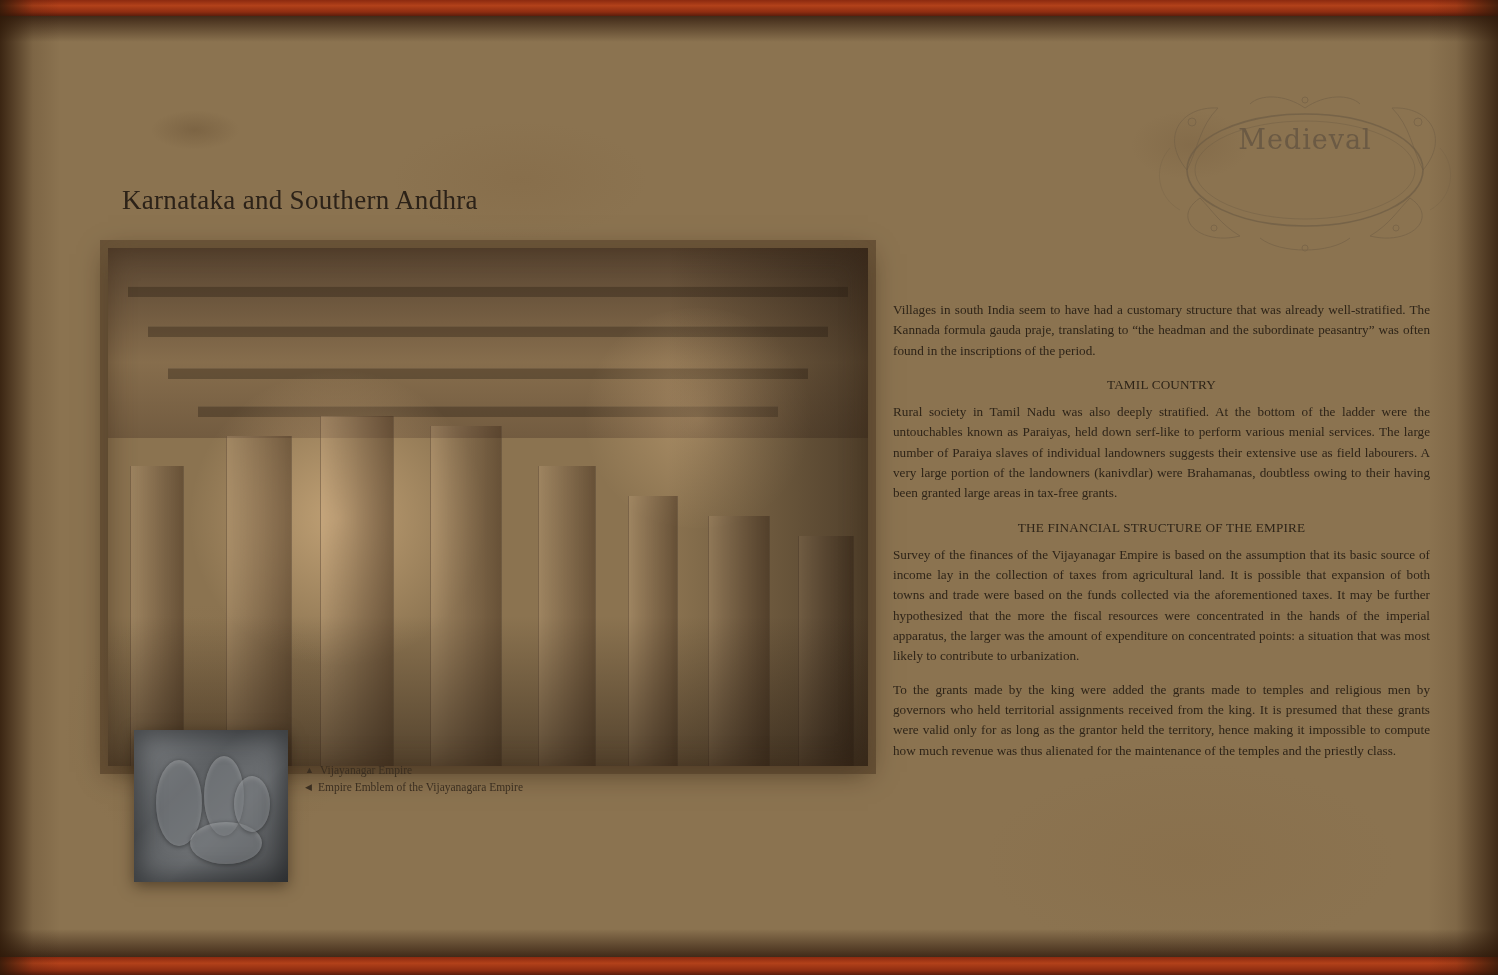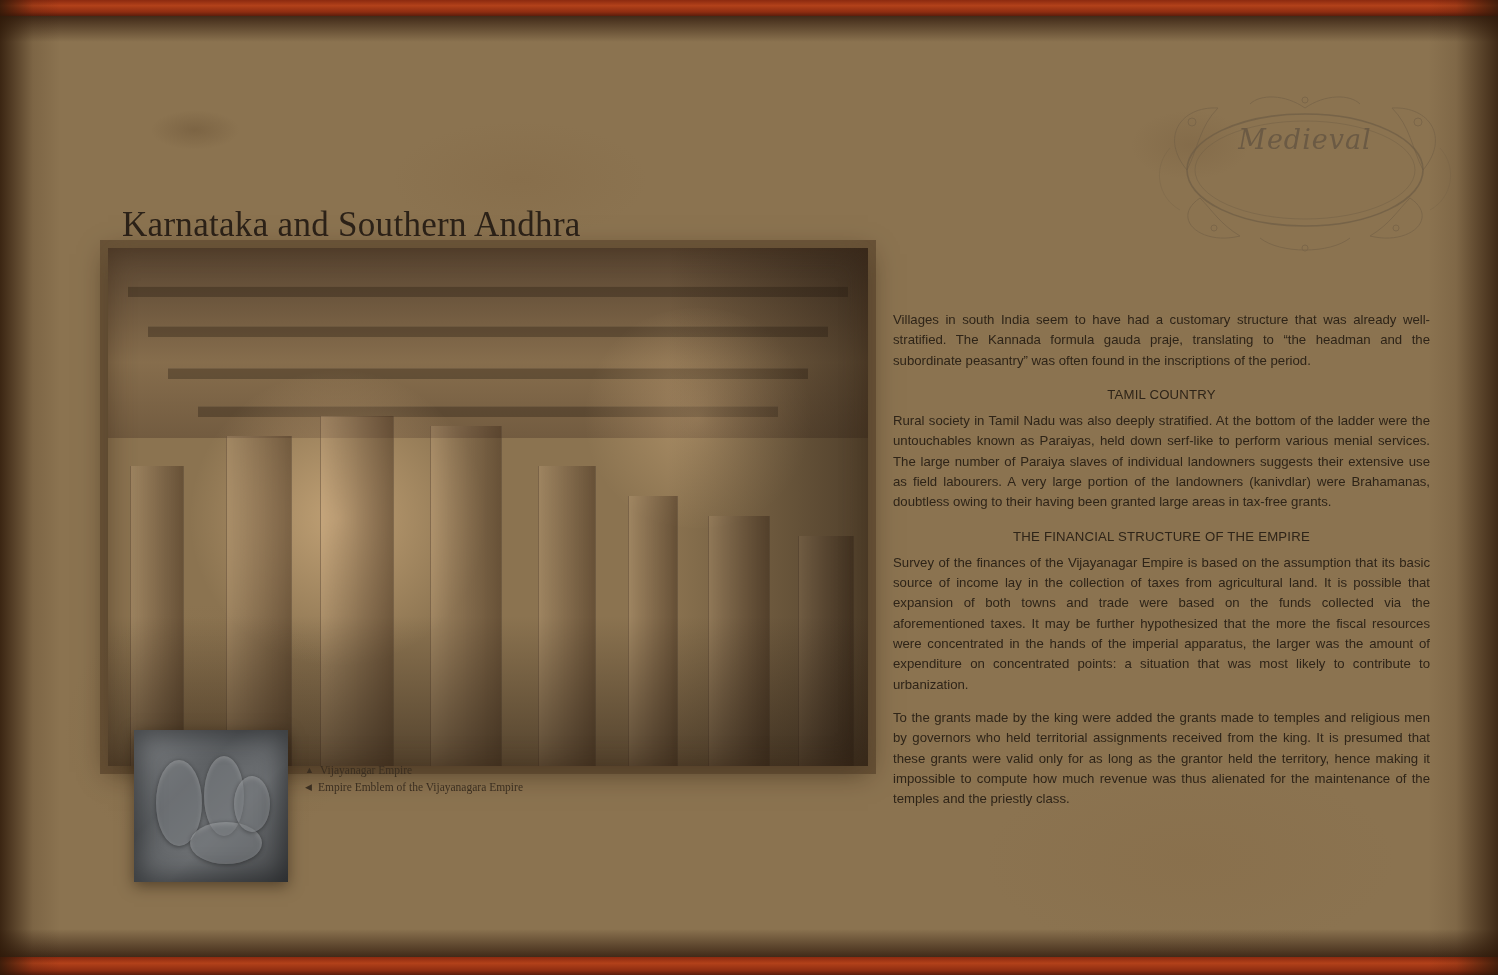--- a/index.html
+++ b/index.html
@@ -55,45 +55,43 @@
     position: absolute;
     border-radius: 50%;
     pointer-events: none;
   }
 
   
   #title {
     position: absolute;
     left: 122px;
     top: 185px;
-    font-size: 35px;
+    font-size: 27px;
     color: #2c2218;
     letter-spacing: 0.3px;
     font-family: "Liberation Serif", serif;
     font-weight: 400;
-    margin-top: 20px;
   }
 
   
   #medallion {
     position: absolute;
     right: 28px;
     top: 78px;
     width: 330px;
     height: 190px;
   }
   #medallion .mtext {
     position: absolute;
     left: 60px;
     top: 48px;
     width: 210px;
     text-align: center;
     color: #6b5a44;
     font-family: "DejaVu Serif", serif;
-    font-style: italic;
     line-height: 1.05;
   }
   #medallion .m1 { font-size: 27px; letter-spacing: 1px; }
   #medallion .m2 { font-size: 27px; letter-spacing: 2px; }
 
   
   #photo-wrap {
     position: absolute;
     left: 108px;
     top: 248px;
@@ -169,24 +167,24 @@
     font-size: 11.5px;
     line-height: 1.5;
   }
   #captions .row { display: flex; align-items: center; gap: 6px; }
   #captions .tri { color: #3a2e20; font-size: 9px; line-height: 1; }
 
   
   #body-col {
     position: absolute;
     left: 893px;
-    top: 310px;
+    top: 300px;
     width: 537px;
     color: #2e2418;
-    font-family: Liberation Sans, sans-serif;
+    font-family: Liberation Serif, serif;
   }
   #body-col p {
     margin: 0 0 13px 0;
     font-size: 13.2px;
     line-height: 1.54;
     text-align: justify;
   }
   #body-col h2 {
     margin: 16px 0 9px 0;
     font-size: 13.2px;

